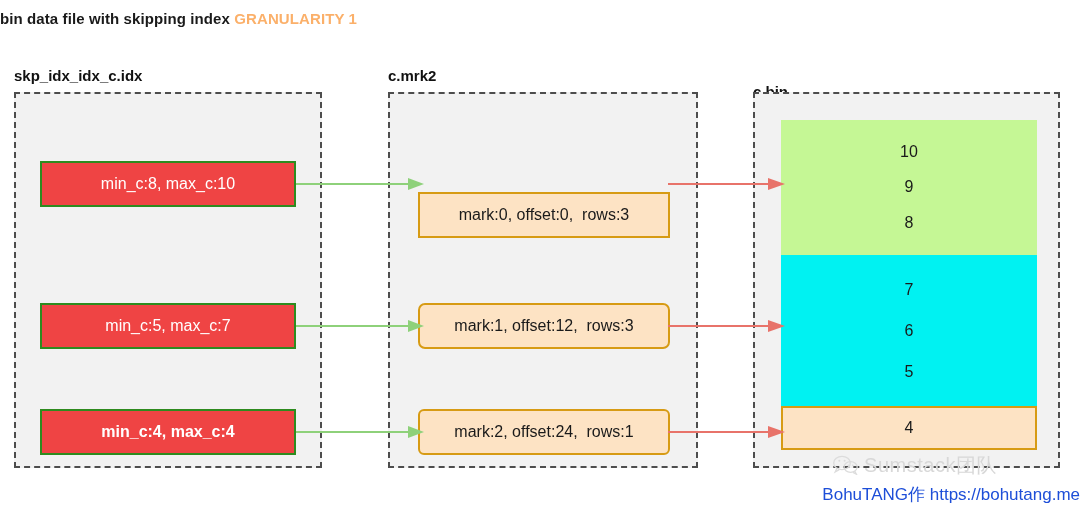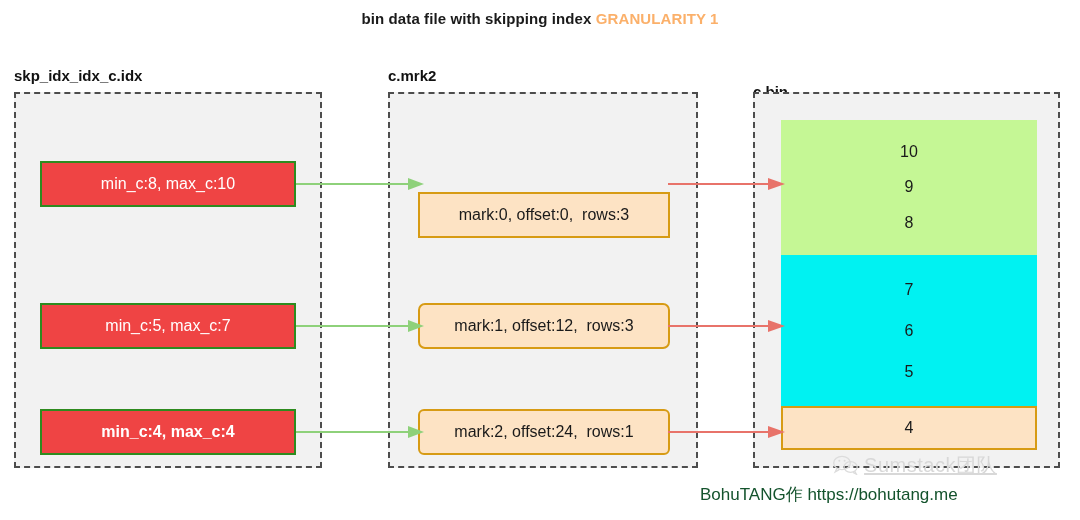--- a/index.html
+++ b/index.html
@@ -14,21 +14,21 @@
     overflow: hidden;
     font-family: "Liberation Sans", sans-serif;
   }
 
   
   #diagram-title {
     position: absolute;
     top: 10px;
     left: 0;
     width: 1080px;
-    text-align: center;
+    text-align: left;
     font-size: 15px;
     font-weight: bold;
     color: #1a1a1a;
     letter-spacing: 0.1px;
   }
   #diagram-title .granularity {
     color: #fbb06a;
     font-weight: bold;
   }
 
@@ -149,31 +149,31 @@
     height: 34px;
     display: flex;
     align-items: center;
     justify-content: center;
     gap: 5px;
     color: #d8d8d8;
     font-size: 20px;
     pointer-events: none;
     white-space: nowrap;
   }
-  #watermark .wm-text { letter-spacing: 0.5px; text-decoration: underline; }
+  #watermark .wm-text { letter-spacing: 0.5px; }
 
   
   #credit {
     position: absolute;
     left: 700px;
     top: 483px;
     width: 380px;
-    text-align: left;
+    text-align: right;
     font-size: 17px;
-    color: #14532d;
+    color: #1d4ed8;
     white-space: nowrap;
   }
 </style>
 </head>
 <body>
 
 <div id="diagram-title">
   <span>bin data file with skipping index</span>
   <span class="granularity">GRANULARITY 1</span>
 </div>

